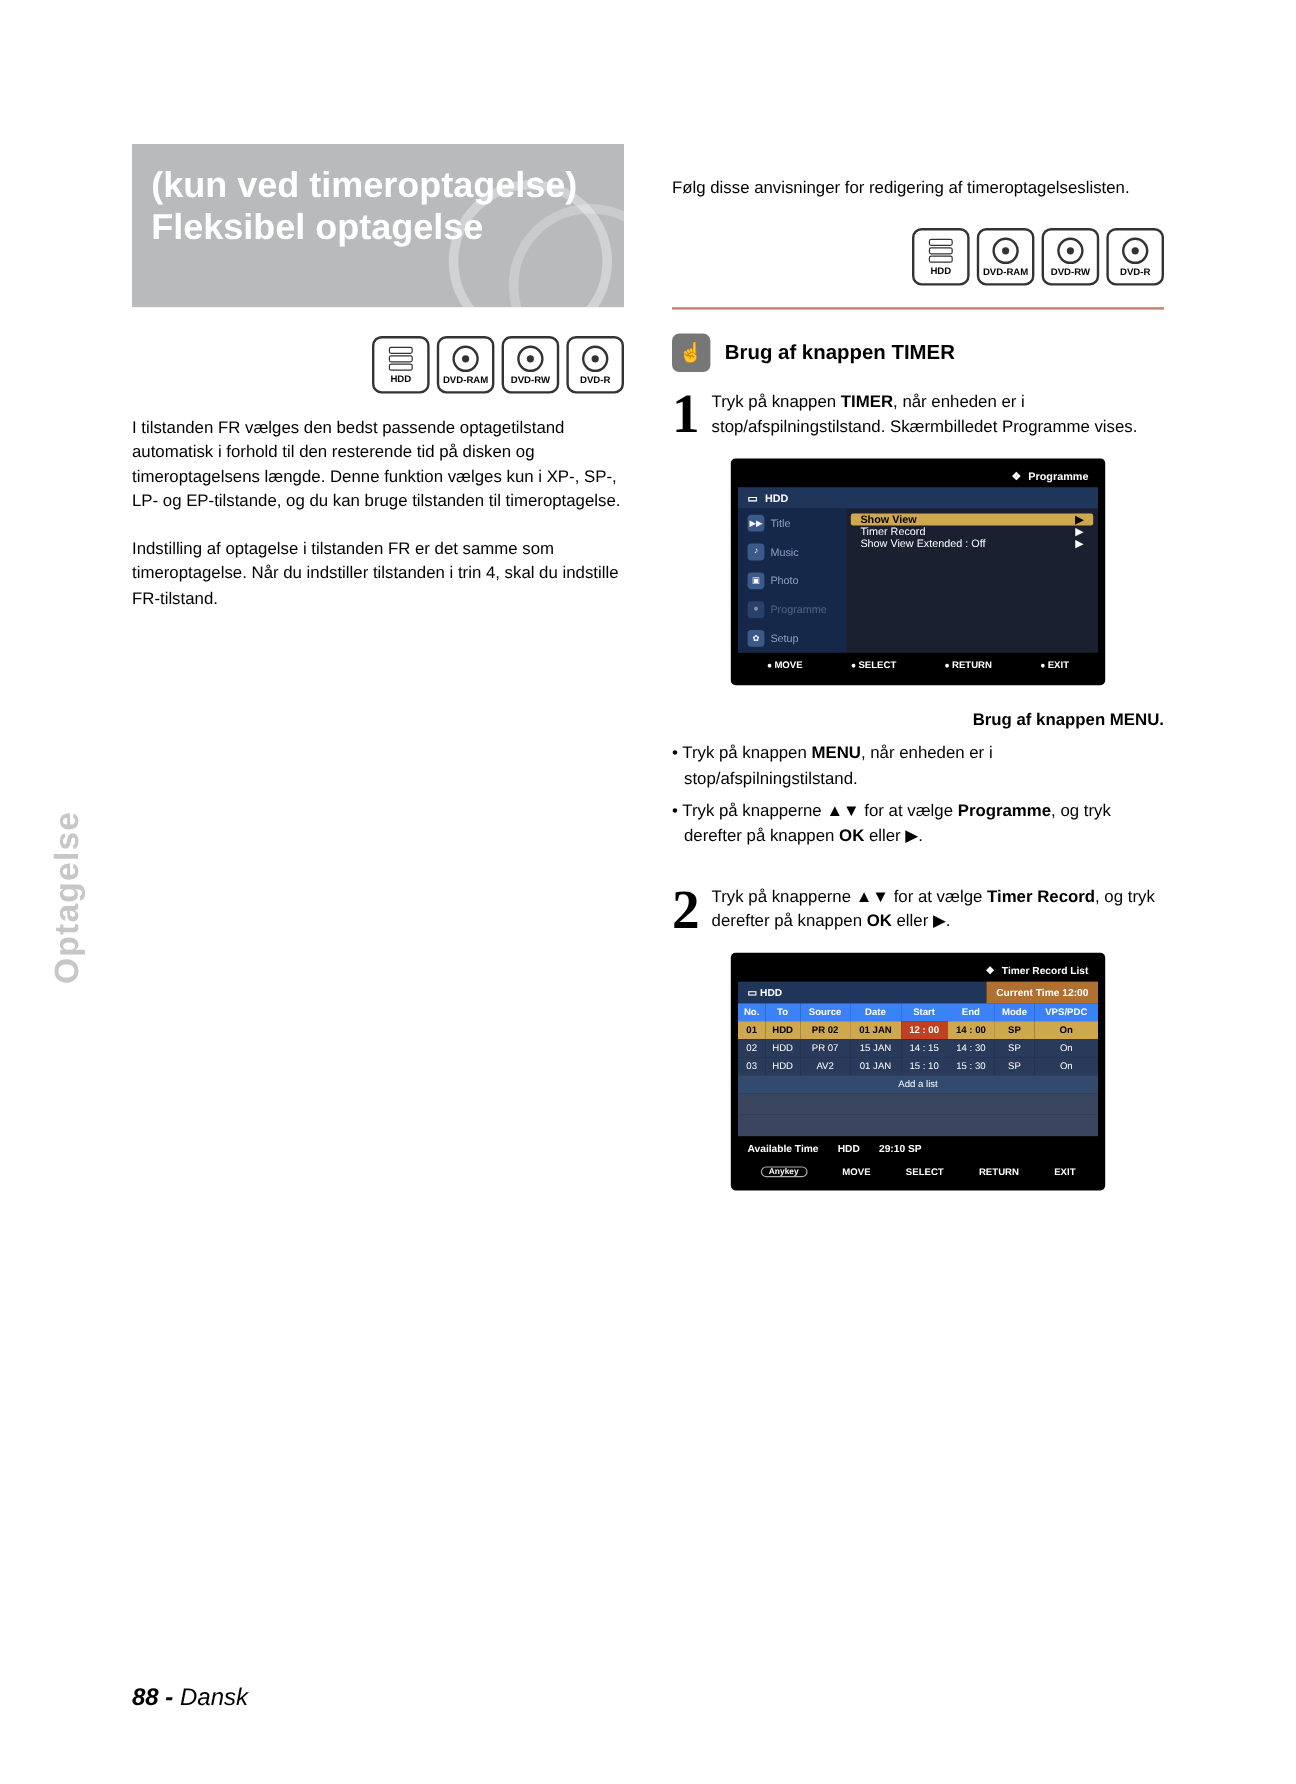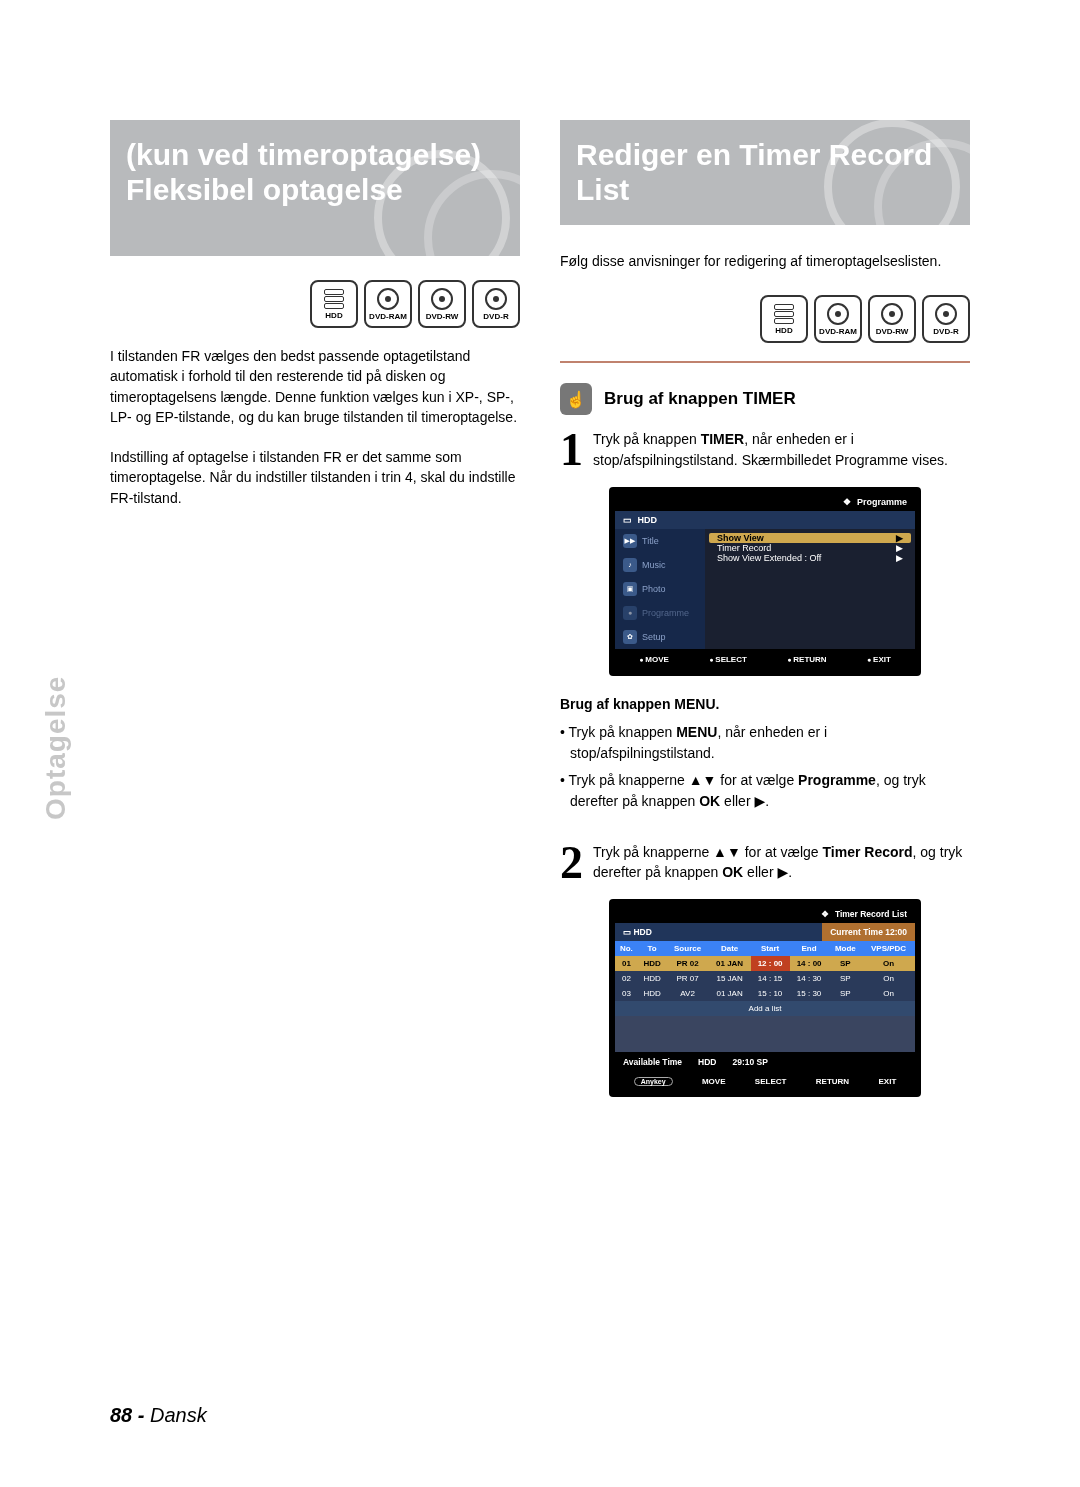--- a/index.html
+++ b/index.html
@@ -68,21 +68,21 @@
 
   hr.redline { border:none; border-top:2px solid #c0826e; margin:4px 0 20px 0; }
 
   .subhead-row { display:flex; align-items:center; gap:12px; margin-bottom:14px;}
   .hand-icon { width:32px; height:32px; background:#777; border-radius:6px; display:flex; align-items:center; justify-content:center; color:#fff; font-size:16px;}
   .subhead { font-weight:bold; font-size:17px; }
 
   .step { display:flex; gap:10px; margin-bottom:16px; }
   .step-num { font-size:46px; font-weight:bold; line-height:0.9; font-family: Georgia, serif; }
   .step-text { font-size:14px; line-height:1.45; flex:1; }
-  .sub-menu-head { font-weight:bold; font-size:14px; margin:18px 0 10px 0; }
+  .sub-menu-head { font-weight:bold; font-size:14px; margin:18px 0 10px 0;text-align:right; }
   .bullet { font-size:14px; line-height:1.5; margin:6px 0; padding-left:10px; text-indent:-10px; }
 
   
   .osd { width:300px; margin:12px auto 20px auto; background:#000; border-radius:4px; padding:6px; font-size:9px; color:#fff; }
   .osd .topbar { display:flex; justify-content:flex-end; padding:4px 8px; font-weight:bold; gap:6px; align-items:center;}
   .osd .hddbar { background:#20355a; padding:4px 8px; font-weight:bold; display:flex; align-items:center; gap:6px;}
   .osd .body { display:flex; }
   .osd .menu-left { width:90px; background:#16284a;text-align:right; }
   .osd .menu-left .mi { padding:5px 8px; display:flex; align-items:center; gap:5px; color:#8aa0c8;}
   .osd .menu-left .mi .ico{ width:14px; height:14px; background:#3b5a8a; border-radius:3px; font-size:7px; display:flex; align-items:center; justify-content:center; color:#fff;}
@@ -147,25 +147,20 @@
           <div class="ring"></div>
           <span>DVD-R</span>
         </div>
     </div>
 
     <div class="body-text">I tilstanden FR vælges den bedst passende optagetilstand automatisk i forhold til den resterende tid på disken og timeroptagelsens længde. Denne funktion vælges kun i XP-, SP-, LP- og EP-tilstande, og du kan bruge tilstanden til timeroptagelse.</div>
     <div class="body-text">Indstilling af optagelse i tilstanden FR er det samme som timeroptagelse. Når du indstiller tilstanden i trin 4, skal du indstille FR-tilstand.</div>
   </div>
 
   <div class="col">
-    <div class="title-box short">
-      <span>Rediger en Timer Record List</span>
-      <div class="disc"></div>
-      <div class="disc2"></div>
-    </div>
 
     <div class="body-text" style="margin-top:26px;">Følg disse anvisninger for redigering af timeroptagelseslisten.</div>
 
     <div class="format-row">
       <div class="format-icon hdd">
           <div class="stack">
             <span></span>
             <span></span>
             <span></span>
           </div>

